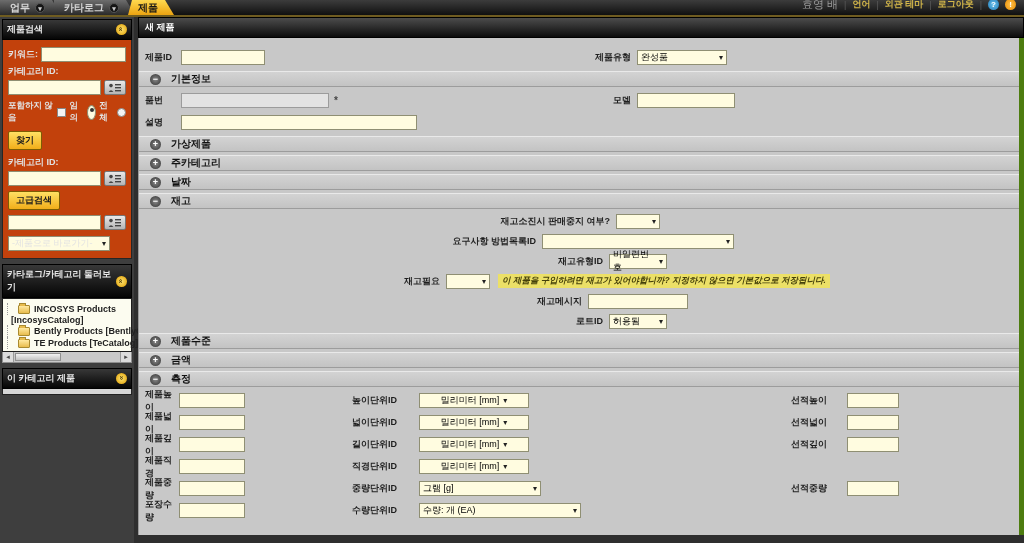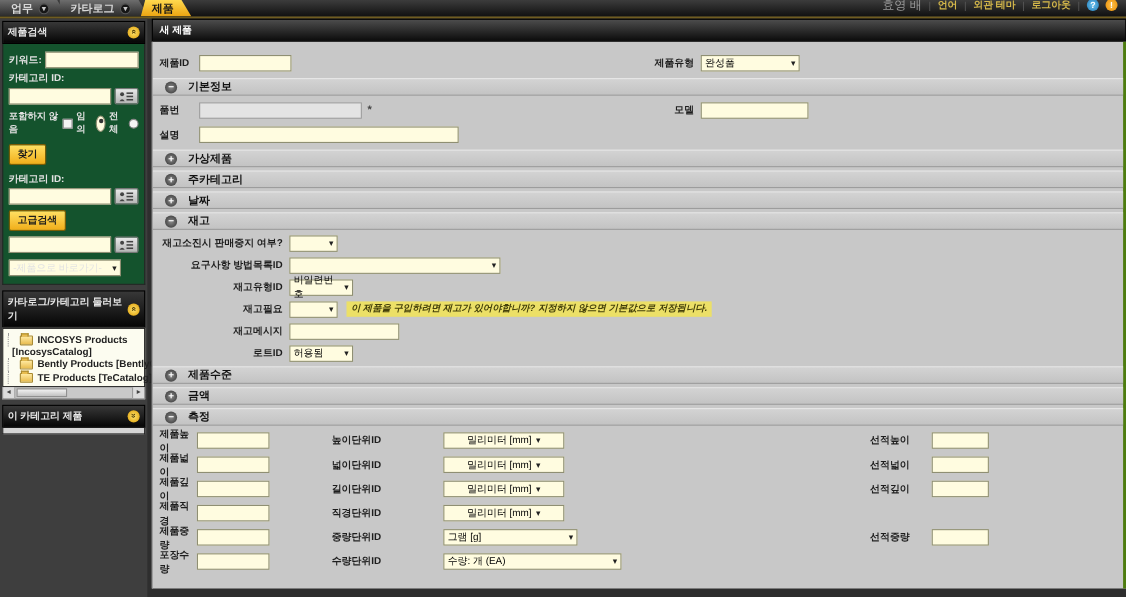--- a/index.html
+++ b/index.html
@@ -30,21 +30,21 @@
   .layout { display:flex; height:526px; background:#2e2e2e; }
   .sidebar { width:134px; background:#3e3e3e; padding:2px 2px 0 2px; display:flex; flex-direction:column; gap:5px; }
 
   .panel-hdr { background:linear-gradient(#383838,#050505); border:1px solid #000; color:#e6e6e6;
                font-weight:bold; font-size:9px; padding:3px 4px; display:flex; justify-content:space-between; align-items:center; }
   .hdr-circ { width:11px; height:11px; border-radius:50%; background:radial-gradient(#ffe470,#dd9b00);
               color:#4d3800; font-size:8px; font-weight:bold; text-align:center; line-height:10px; cursor:pointer; }
   .hdr-circ .rot-up { display:inline-block; transform:rotate(-90deg); }
   .hdr-circ .rot-dn { display:inline-block; transform:rotate(90deg); }
 
-  .search-body { background:#14532d; border:1px solid #262626; border-top:none; padding:5px 5px 7px 5px; color:#e2e2e2; }
+  .search-body { background:#c2410c; border:1px solid #262626; border-top:none; padding:5px 5px 7px 5px; color:#e2e2e2; }
   .s-label { font-weight:bold; font-size:9px; color:#e2e2e2; display:block; margin:3px 0 2px 0; }
   .inline-row { display:flex; align-items:center; gap:3px; margin:2px 0; }
   .inp { background:#fffce0; border:1px solid #8f8f73; height:15px; font-size:10px; font-family:"Liberation Sans",sans-serif; padding:0 2px; }
   .s-inp-short { flex:1; min-width:0; }
   .lookup-btn { width:22px; height:15px; background:linear-gradient(#e9e9e9,#b5b5b5); border:1px solid #777;
                 border-radius:2px; display:flex; align-items:center; justify-content:center; cursor:pointer; flex:0 0 auto; }
   .opt-row { display:flex; align-items:center; gap:3px; margin:5px 0 4px 0; font-size:8.5px; font-weight:bold; flex-wrap:nowrap; }
   .cbox { width:9px; height:9px; background:#f4f4f4; border:1px solid #888; flex:0 0 auto; cursor:pointer; }
   .radio { width:9px; height:9px; border-radius:50%; background:#f4f4f4; border:1px solid #888; flex:0 0 auto; cursor:pointer; position:relative; }
   .radio.sel::after { content:""; position:absolute; left:2px; top:2px; width:4px; height:4px; border-radius:50%; background:#333; }
@@ -67,51 +67,51 @@
   .hs-btn { width:11px; background:#dcdcdc; border-right:1px solid #9a9a9a; font-size:7px; line-height:10px; text-align:center; color:#444; cursor:pointer; }
   .hs-btn.right { border-right:none; border-left:1px solid #9a9a9a; }
   .hs-track { flex:1; position:relative; }
   .hs-thumb { position:absolute; left:1px; top:1px; bottom:1px; width:46px; background:linear-gradient(#f2f2f2,#c2c2c2); border:1px solid #909090; cursor:pointer; }
   .empty-bar { height:6px; background:#d6d6d6; border:1px solid #222; border-top:none; }
 
   
   .main { flex:1; display:flex; flex-direction:column; margin-left:4px; }
   .main-hdr { background:linear-gradient(#4c4c4c,#0c0c0c); border:1px solid #000; color:#fff;
               font-weight:bold; font-size:9px; padding:3px 6px; }
-  .main-body { background:#c8c8c8; height:497px; padding:6px 6px 0 6px; position:relative; border-left:1px solid #9a9a9a; border-right:3px solid #4d7c0f; }
+  .main-body { background:#c8c8c8; height:497px; padding:6px 6px 0 6px; position:relative; border-left:1px solid #9a9a9a; border-right:5px solid #4d7c0f; }
   .frow { display:flex; align-items:center; margin:5px 0; position:relative; height:17px; }
   .lbl { font-weight:bold; font-size:9px; color:#1e1e1e; }
   .f-label { width:36px; flex:0 0 auto; }
   .right-group { position:absolute; left:424px; display:flex; align-items:center; }
   .rg-label { width:62px; text-align:right; margin-right:6px; }
   .sel-type { width:90px; }
   .inp-id { width:84px; }
   .inp-gray { background:#e3e3e3; border:1px solid #9c9c9c; width:148px; }
   .req { color:#444; font-weight:bold; margin-left:5px; }
   .inp-model { width:98px; }
   .inp-name { width:140px; }
   .inp-desc { width:236px; }
 
   .sec { margin:3px -6px 3px -6px; padding:2px 6px 2px 11px; background:linear-gradient(#d3d3d3,#c3c3c3);
          border-top:1px solid #e9e9e9; border-bottom:1px solid #9c9c9c; display:flex; align-items:center; gap:10px; cursor:pointer; height:16px; }
   .sec-title { font-weight:bold; font-size:10px; color:#111; }
   .tog { width:11px; height:11px; border-radius:50%; background:radial-gradient(#8a8a8a,#2e2e2e); color:#fff;
          text-align:center; line-height:10px; font-size:9px; font-weight:bold; flex:0 0 auto; }
 
-  .inv-row { display:flex; align-items:center; margin:4px 0; height:16px; }
+  .inv-row { display:flex; align-items:center; margin:4px 0; height:16px;justify-content:center; }
   .inv-label { width:112px; text-align:right; margin-right:6px; font-weight:bold; font-size:9px; flex:0 0 auto; }
   .sel-sm { width:44px; }
   .sel-md { width:58px; }
   .sel-lg { width:192px; }
   .inp-msg { width:100px; }
   .note { background:#ece067; color:#44400a; font-style:italic; font-weight:bold; font-size:8.5px; padding:1px 4px; margin-left:8px; white-space:nowrap; }
 
   .m-label { width:34px; flex:0 0 auto; }
   .m-inp { width:66px; margin-right:6px; }
-  .m-ulabel { width:146px; text-align:center; margin-right:6px; flex:0 0 auto; }
+  .m-ulabel { width:146px; text-align:right; margin-right:22px; flex:0 0 auto; }
   .m-sel { width:110px;justify-content:center; }
   .m-sel-lg { width:122px; }
   .m-sel-xl { width:162px; }
   .m-shlabel { position:absolute; left:646px; width:52px; }
   .m-shinp { position:absolute; left:702px; width:52px; }
 </style>
 </head>
 <body>
 
 <div class="topbar">

